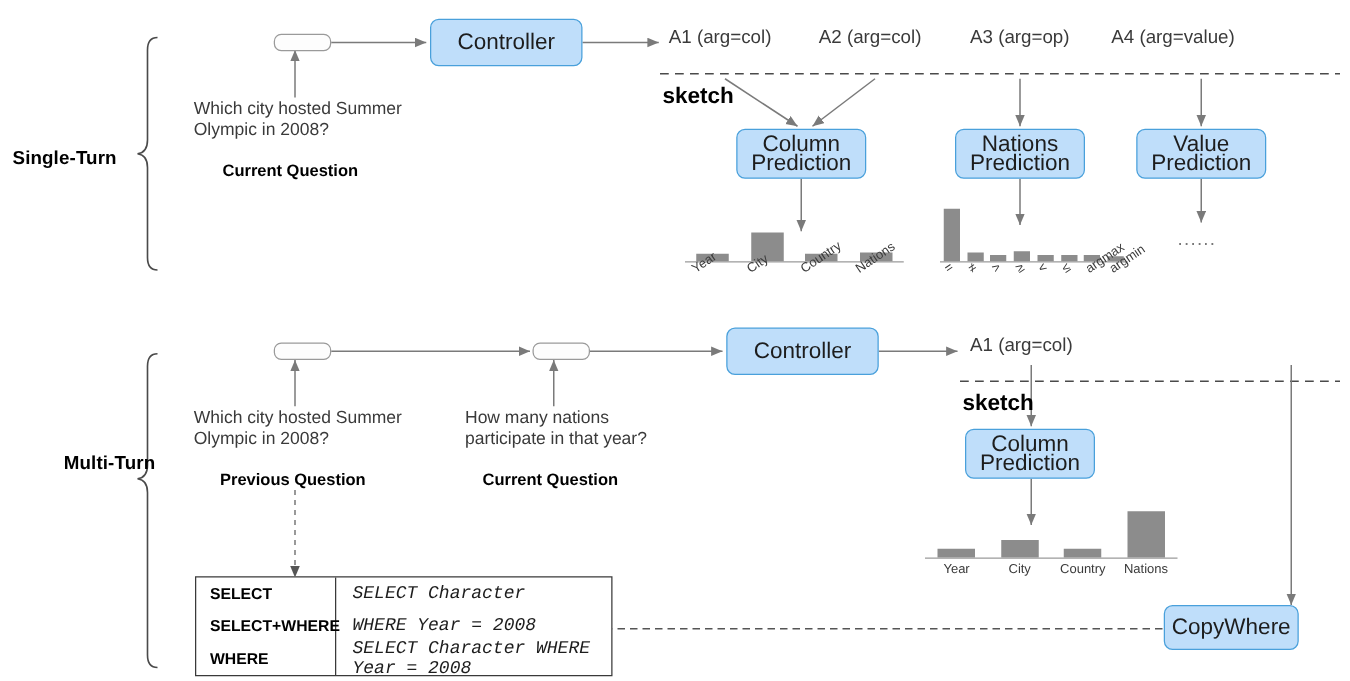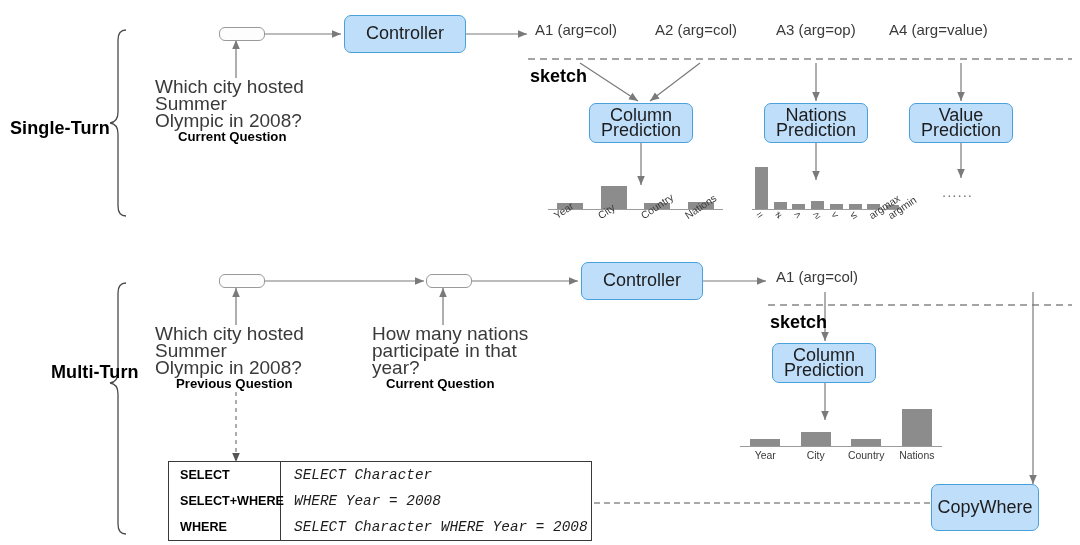--- a/index.html
+++ b/index.html
@@ -8,24 +8,24 @@
     font-family:"Liberation Sans",sans-serif;
     color:#2b2b2b;overflow:hidden;
   }
   #root{position:absolute;left:0;top:0;width:1080px;height:545px;}
   .svg-layer{position:absolute;left:0;top:0;width:1080px;height:545px;pointer-events:none;}
 
   .abs{position:absolute;}
 
   
   .turn-label{
-    font-weight:bold;font-size:18px;color:#000;letter-spacing:.1px;white-space:nowrap;
+    font-weight:bold;font-size:15px;color:#000;letter-spacing:.1px;white-space:nowrap;
   }
   .question{
-    font-size:19px;line-height:17px;color:#3a3a3a;white-space:pre-line;
+    font-size:14px;line-height:17px;color:#3a3a3a;white-space:pre-line;
   }
   .qcaption{
     font-weight:bold;font-size:13.2px;color:#000;white-space:nowrap;
   }
   .alabel{
     font-size:15px;color:#3a3a3a;white-space:nowrap;
   }
   .sketch{
     font-weight:bold;font-size:18px;color:#000;white-space:nowrap;
   }
@@ -243,23 +243,23 @@
       <div class="bar" style="left: 111.25px; width: 30px; height: 6.63px;"></div>
       <div class="bar" style="left: 161.75px; width: 30px; height: 37.05px;"></div>
     </div>
   <div class="abs" id="ticks-mt-col" style="left:740px;top:450px;width:205px;height:20px;">
       <div class="tick flat" style="left: 25.25px; top: 0px;">Year</div>
       <div class="tick flat" style="left: 75.75px; top: 0px;">City</div>
       <div class="tick flat" style="left: 126.25px; top: 0px;">Country</div>
       <div class="tick flat" style="left: 176.75px; top: 0px;">Nations</div>
     </div>
 
-  <div class="abs bluebox" style="left:931px;top:484px;width:108px;height:47px;">CopyWhere</div>
-
-  <div class="sqltable" style="left:168px;top:461px;width:424px;height:80px;">
+  <div class="abs bluebox" style="left:931px;top:484px;width:108px;height:36px;">CopyWhere</div>
+
+  <div class="sqltable" style="left:156px;top:461px;width:334px;height:80px;">
     <div class="colA">
       <div class="sqlcell">SELECT</div>
       <div class="sqlcell">SELECT+WHERE</div>
       <div class="sqlcell">WHERE</div>
     </div>
     <div class="colB">
       <div class="sqlcell">SELECT Character</div>
       <div class="sqlcell">WHERE Year  =  2008</div>
       <div class="sqlcell">SELECT Character WHERE Year  =  2008</div>
     </div>

